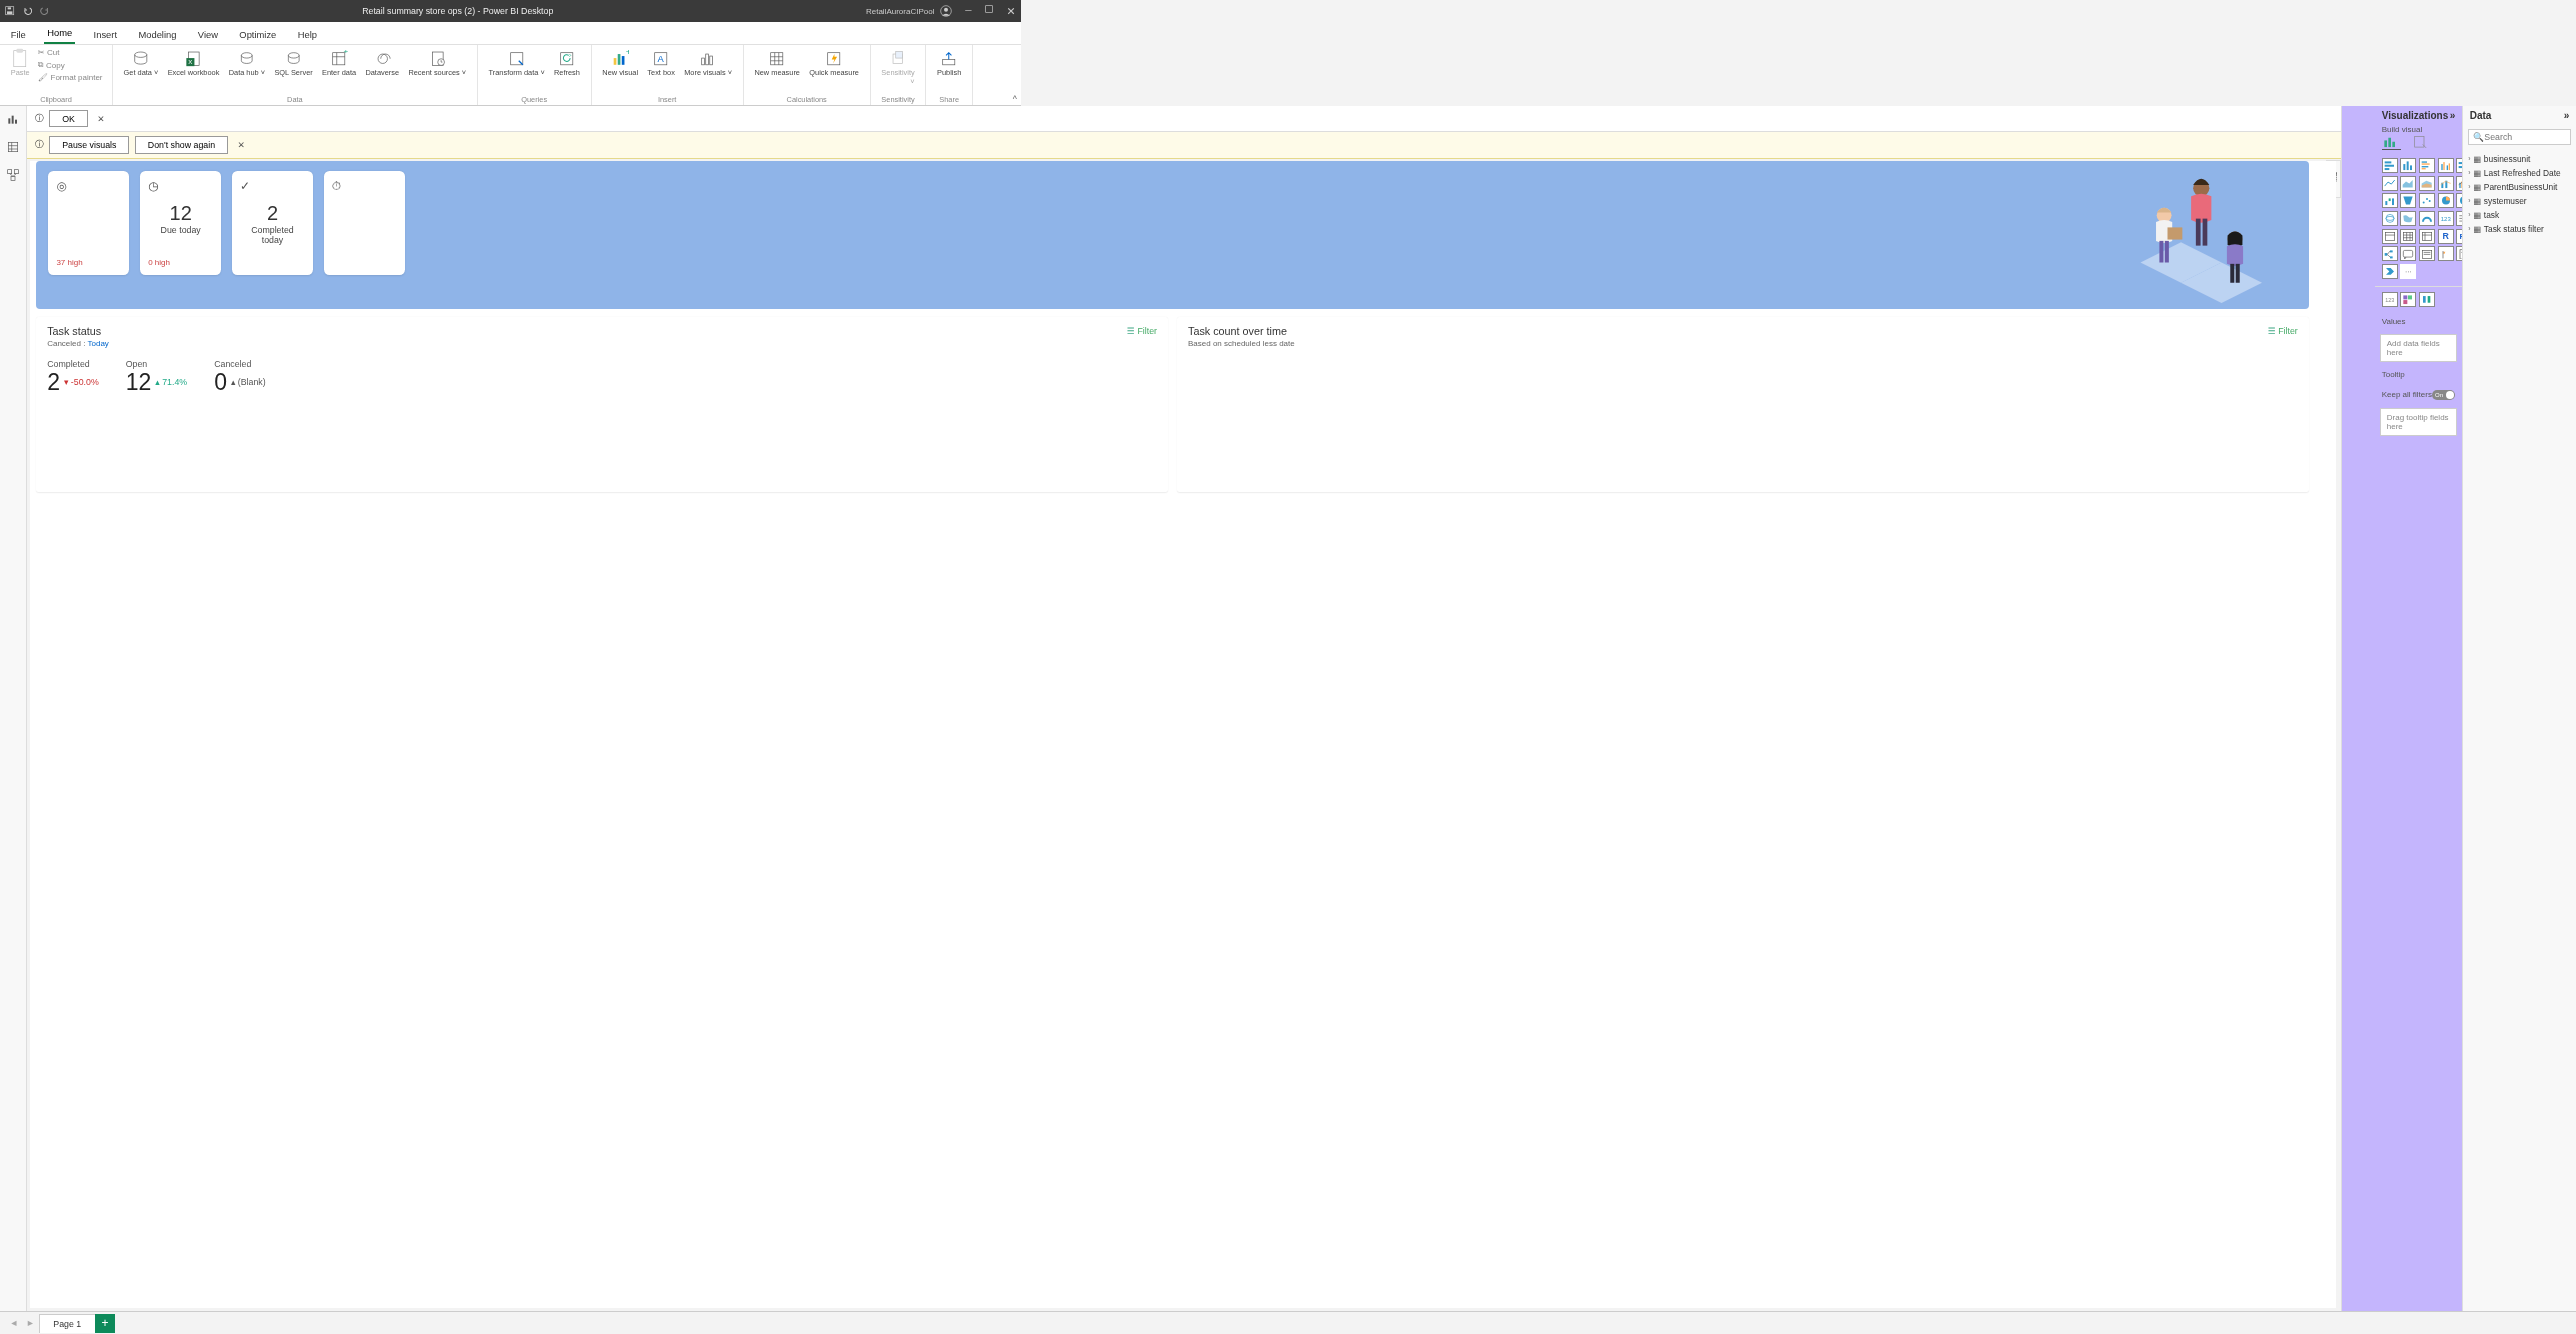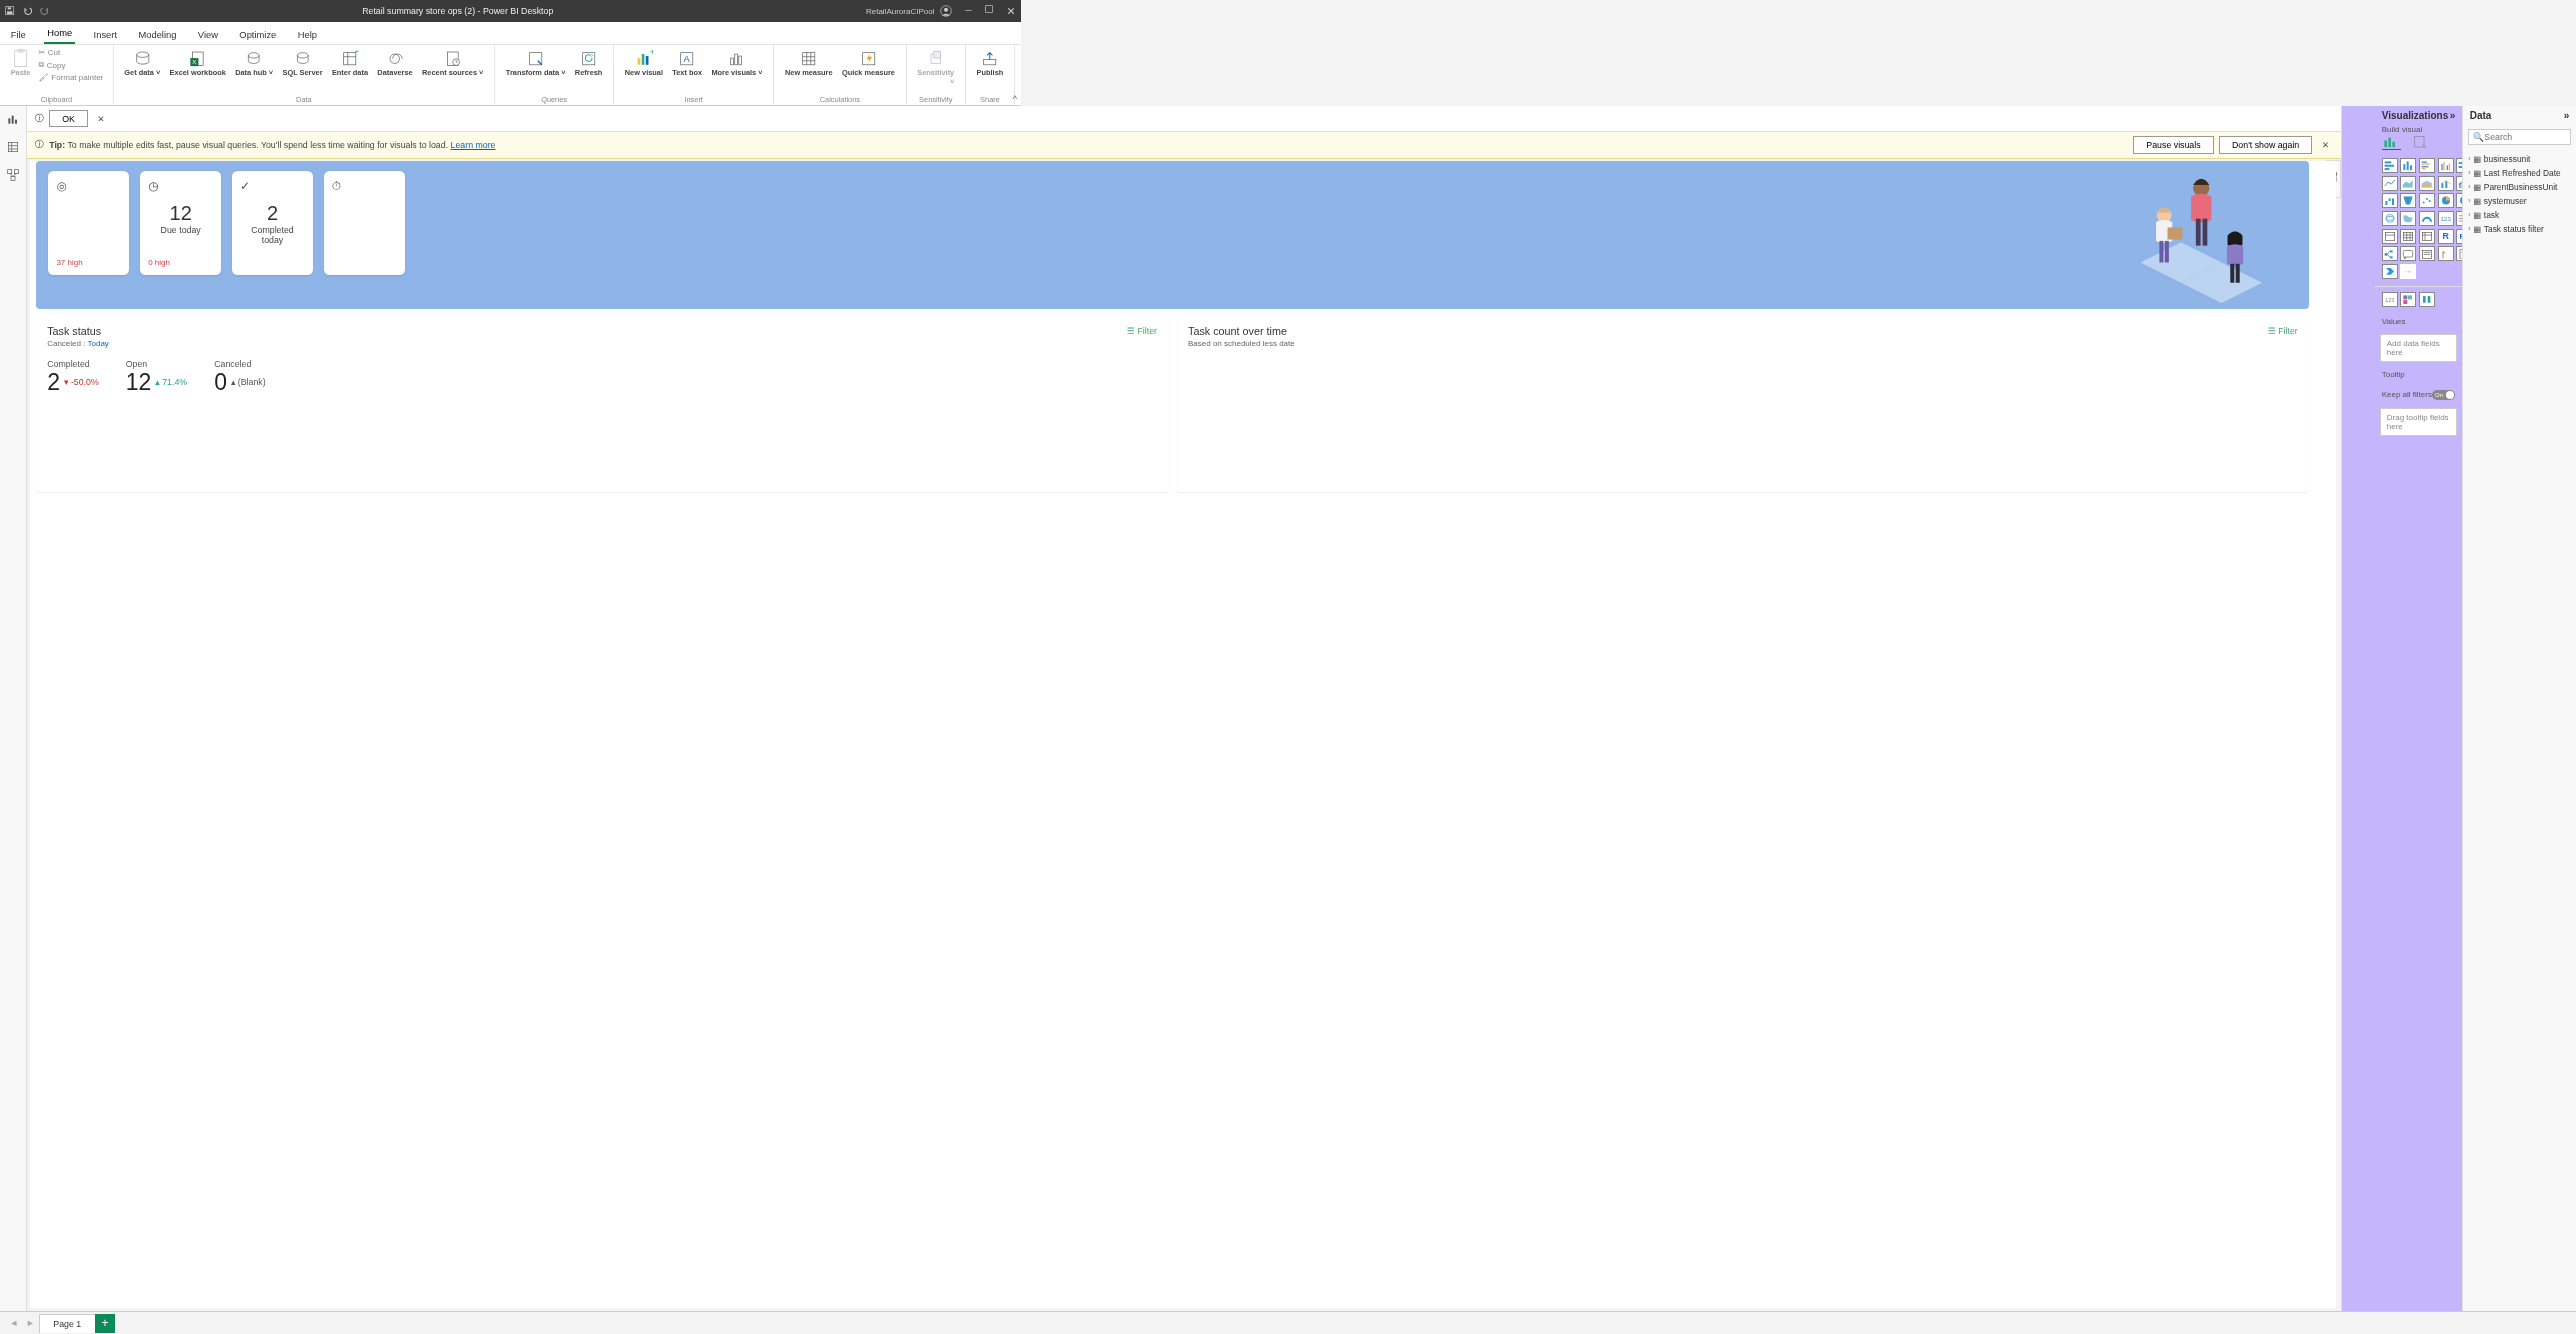--- a/index.html
+++ b/index.html
@@ -19,21 +19,21 @@
 .menubar .item.file { color:#333; }
 .menubar .item.active { border-bottom:2px solid #118144; color:#000; font-weight:400; }
 
 
 .ribbon { height:61px; background:#fff; display:flex; border-bottom:0.7px solid #ccc; position:relative; }
 .ribbon-group { display:flex; flex-direction:column; align-items:center; padding:2.7px 6.7px 1.3px; border-right:0.7px solid #e5e5e5; }
 .ribbon-group:last-child { border-right:none; }
 .ribbon-row { display:flex; gap:1.3px; flex:1; align-items:flex-start; }
 .ribbon-btn { display:flex; flex-direction:column; align-items:center; justify-content:flex-start; padding:1.3px 4px; cursor:pointer; min-width:27px; }
 .ribbon-btn .ico { width:19px; height:19px; display:flex; align-items:center; justify-content:center; margin-bottom:1.3px; }
-.ribbon-btn .lbl { font-size:7.4px; color:#444; text-align:right; line-height:8.8px;font-weight:bold; }
+.ribbon-btn .lbl { font-size:7.4px; color:#444; text-align:right; line-height:8.8px; }
 .ribbon-btn.disabled .lbl { color:#aaa; }
 .ribbon-group-label { font-size:7.4px; color:#888; padding-top:1.3px; }
 .ribbon-small { display:flex; flex-direction:column; gap:1.3px; padding-top:0; }
 .ribbon-small-btn { display:flex; align-items:center; gap:2.7px; font-size:8px; color:#888; padding:0.7px 2.7px; cursor:pointer; }
 .ribbon-collapse { position:absolute; right:4px; bottom:1.3px; cursor:pointer; color:#666; }
 
 
 .leftrail { position:absolute; left:0; top:106px; width:27px; bottom:23px; background:#f8f8f8; border-right:0.7px solid #ddd; display:flex; flex-direction:column; align-items:center; padding-top:5.4px; gap:12px; }
 .leftrail .rail-btn { width:16px; height:16px; display:flex; align-items:center; justify-content:center; cursor:pointer; color:#555; }
 
@@ -426,21 +426,20 @@
 
   <div class="canvas-area">
 
     <div class="banner warn">
       <span>ⓘ</span>
       <button class="btn">OK</button>
       <span class="close">✕</span>
     </div>
     <div class="banner tip">
       <span>ⓘ</span>
-      <span class="msg"><b>Tip:</b><span> To make multiple edits fast, pause visual queries. You'll spend less time waiting for visuals to load. </span><a>Learn more</a></span>
       <button class="btn">Pause visuals</button>
       <button class="btn">Don't show again</button>
       <span class="close">✕</span>
     </div>
 
     <div class="filters-tab">« <span>Filters</span></div>
 
     <div class="canvas" style="padding:0 27px 0 6.7px;">
 
       <div class="highlights">

